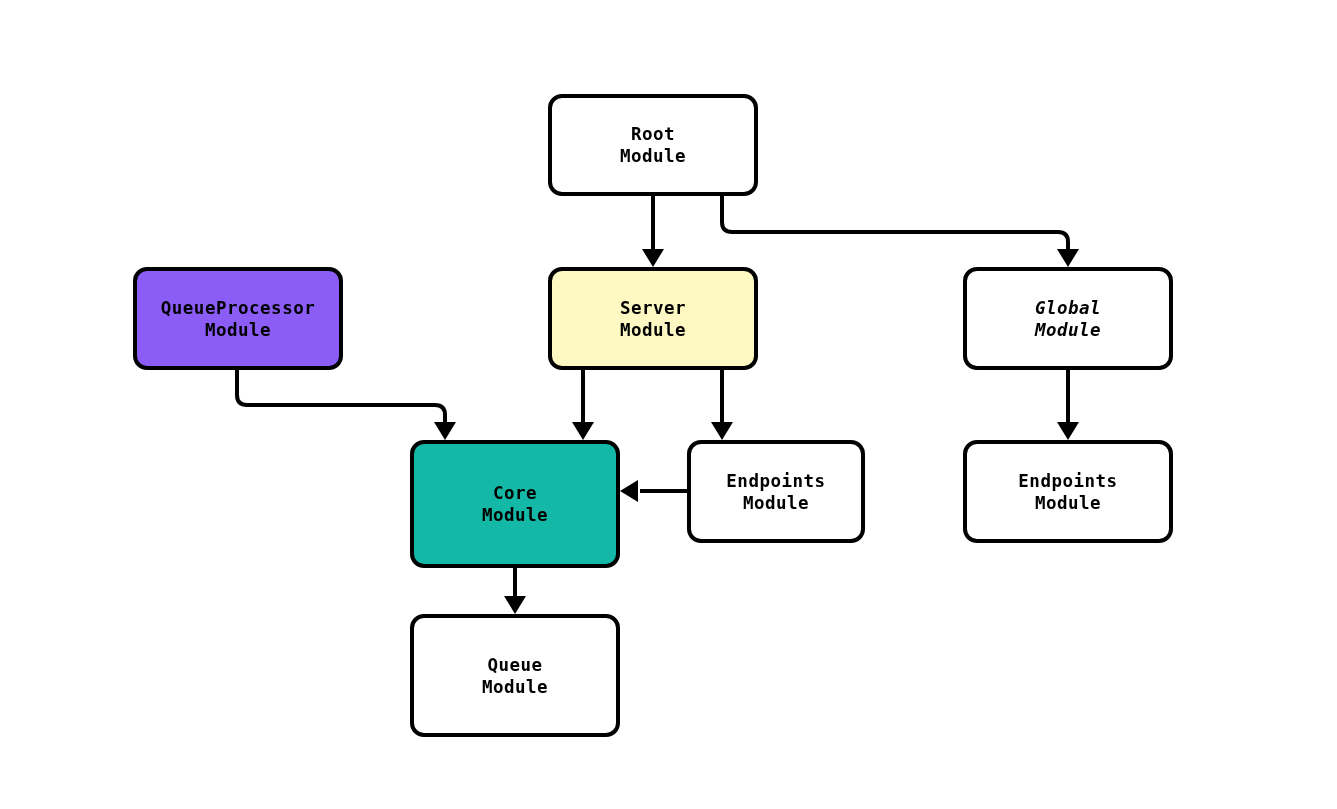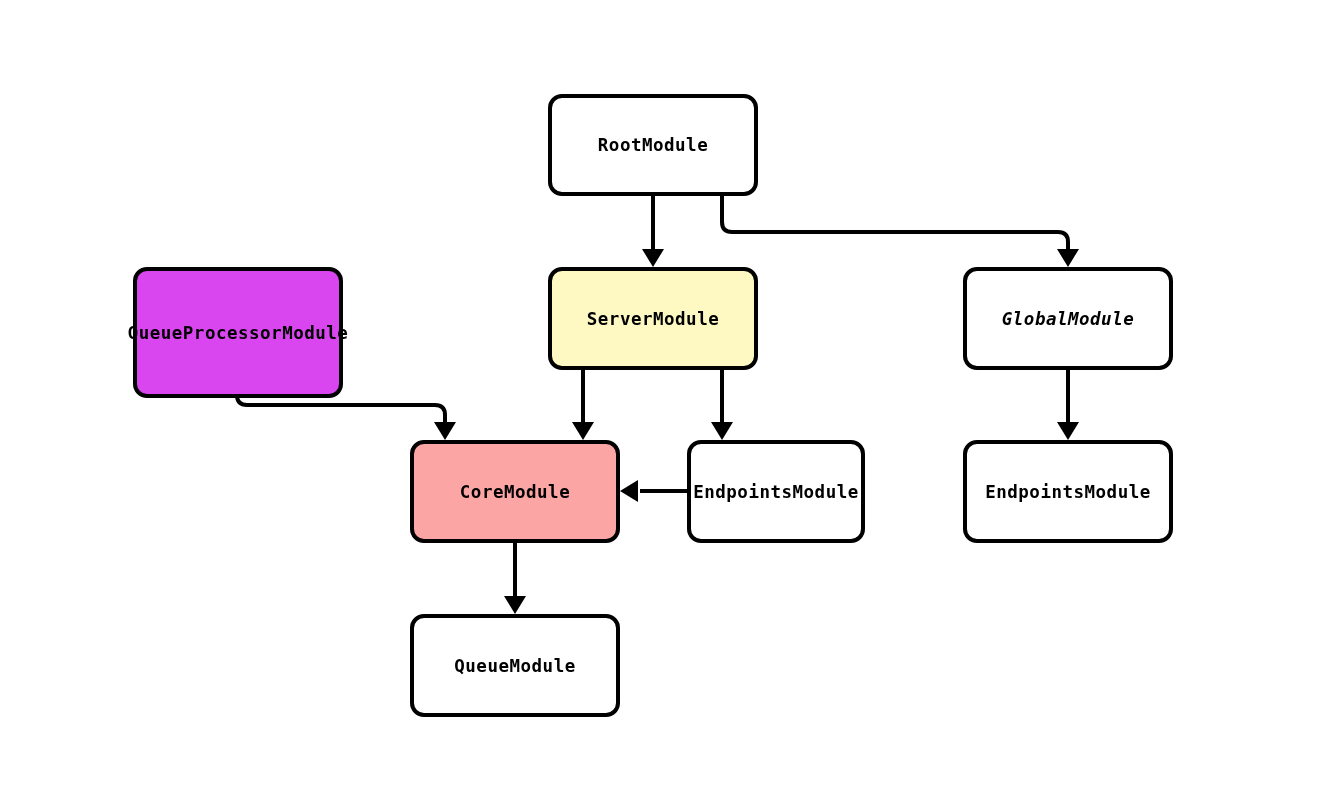--- a/index.html
+++ b/index.html
@@ -26,21 +26,21 @@
     height: 809px;
     pointer-events: none;
   }
   .node {
     position: absolute;
     box-sizing: border-box;
     background: #ffffff;
     border: 4px solid #000000;
     border-radius: 14px;
     display: flex;
-    flex-direction: row;
+    flex-direction: column;
     align-items: center;
     justify-content: center;
     z-index: 2;
   }
   .node-line {
     font-family: "DejaVu Sans Mono", "Liberation Mono", monospace;
     font-size: 17.5px;
     font-weight: bold;
     line-height: 22px;
     color: #000000;
@@ -89,43 +89,43 @@
           <polygon points="504,596 526,596 515,614" fill="#000000"></polygon>
         </g>
       </g>
   </svg>
 
   <div id="nodes-group">
       <div class="node" style="left: 548px; top: 94px; width: 210px; height: 102px; border-color: rgb(0, 0, 0); border-width: 4px; background: rgb(255, 255, 255);">
         <div class="node-line">Root</div>
         <div class="node-line">Module</div>
       </div>
-      <div class="node" style="left: 133px; top: 267px; width: 210px; height: 131px; border-color: rgb(0, 0, 0); border-width: 4px; background: #d946ef;">
+      <div class="node" style="left: 133px; top: 267px; width: 210px; height: 103px; border-color: rgb(0, 0, 0); border-width: 4px; background: #8b5cf6;">
         <div class="node-line">QueueProcessor</div>
         <div class="node-line">Module</div>
       </div>
       <div class="node" style="left: 548px; top: 267px; width: 210px; height: 103px; border-color: rgb(0, 0, 0); border-width: 4px; background: #fef9c3;">
         <div class="node-line">Server</div>
         <div class="node-line">Module</div>
       </div>
       <div class="node" style="left: 963px; top: 267px; width: 210px; height: 103px; border-color: rgb(0, 0, 0); border-width: 4px; background: rgb(255, 255, 255); font-style: italic;">
         <div class="node-line">Global</div>
         <div class="node-line">Module</div>
       </div>
-      <div class="node" style="left: 410px; top: 440px; width: 210px; height: 103px; border-color: rgb(0, 0, 0); border-width: 4px; background: #fca5a5;">
+      <div class="node" style="left: 410px; top: 440px; width: 210px; height: 128px; border-color: rgb(0, 0, 0); border-width: 4px; background: #14b8a6;">
         <div class="node-line">Core</div>
         <div class="node-line">Module</div>
       </div>
       <div class="node" style="left: 687px; top: 440px; width: 178px; height: 103px; border-color: rgb(0, 0, 0); border-width: 4px; background: rgb(255, 255, 255);">
         <div class="node-line">Endpoints</div>
         <div class="node-line">Module</div>
       </div>
       <div class="node" style="left: 963px; top: 440px; width: 210px; height: 103px; border-color: rgb(0, 0, 0); border-width: 4px; background: rgb(255, 255, 255);">
         <div class="node-line">Endpoints</div>
         <div class="node-line">Module</div>
       </div>
-      <div class="node" style="left: 410px; top: 614px; width: 210px; height: 103px; border-color: rgb(0, 0, 0); border-width: 4px; background: rgb(255, 255, 255);">
+      <div class="node" style="left: 410px; top: 614px; width: 210px; height: 123px; border-color: rgb(0, 0, 0); border-width: 4px; background: rgb(255, 255, 255);">
         <div class="node-line">Queue</div>
         <div class="node-line">Module</div>
       </div>
     </div>
 
 </div>
 
 </body></html>

